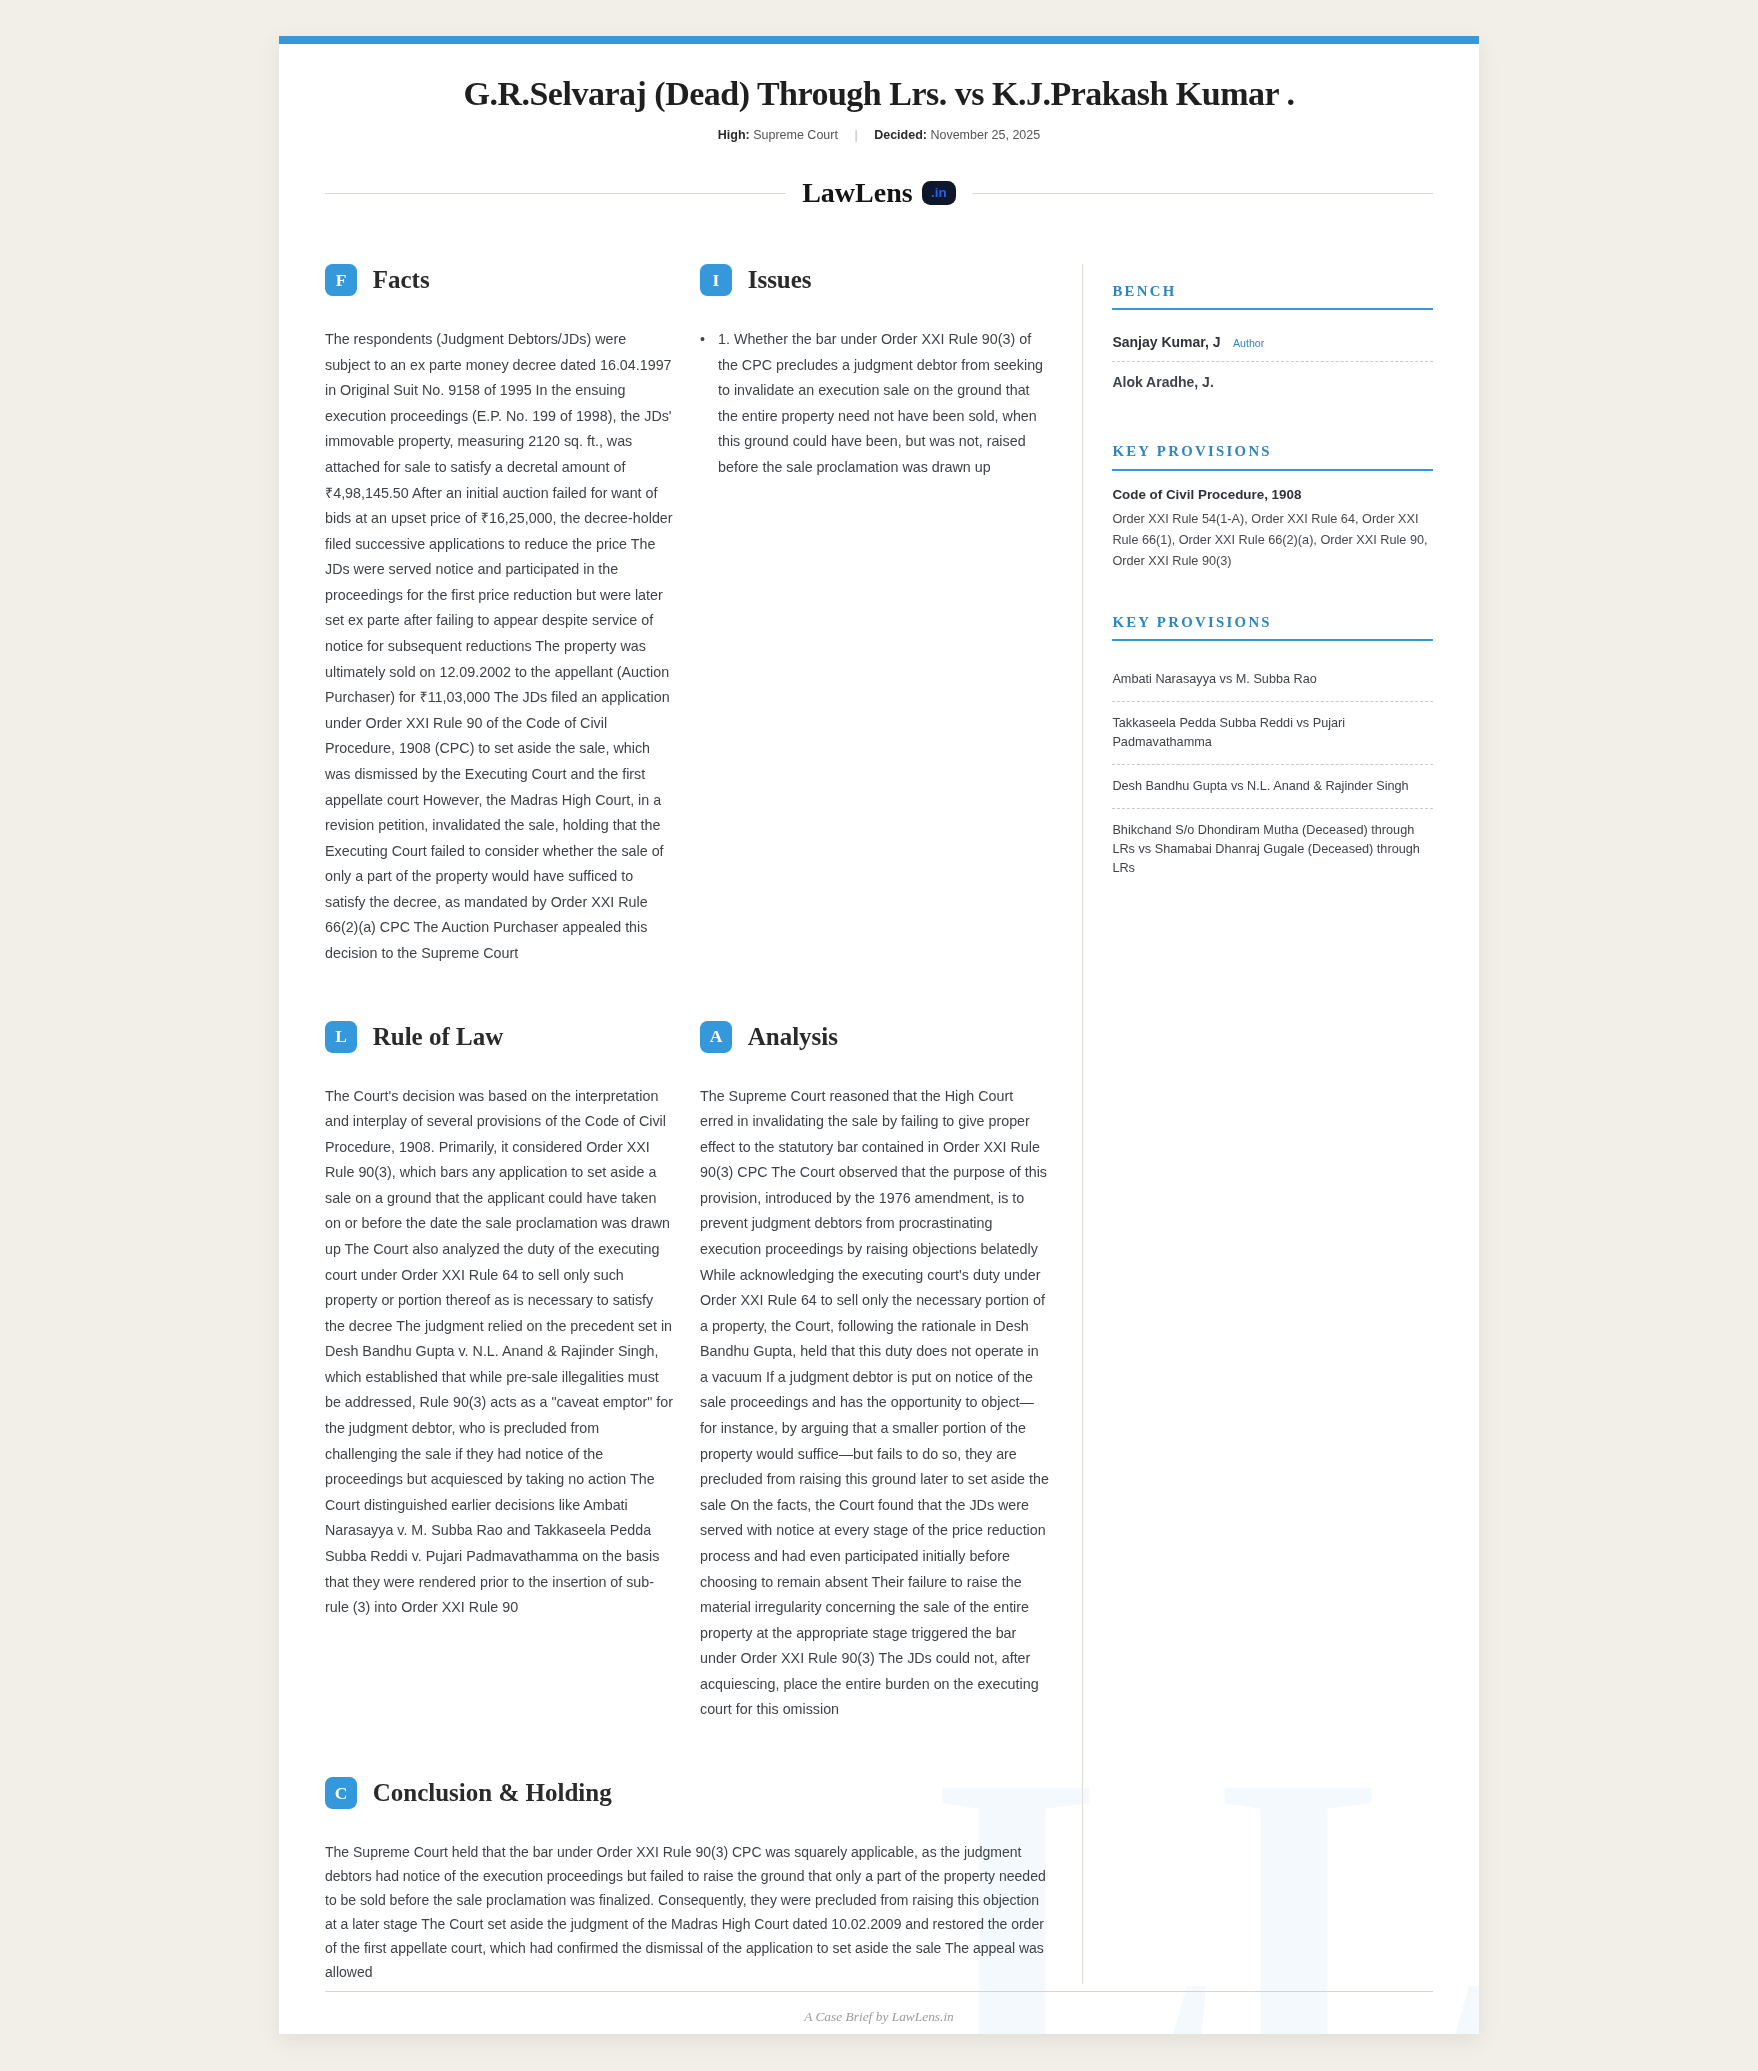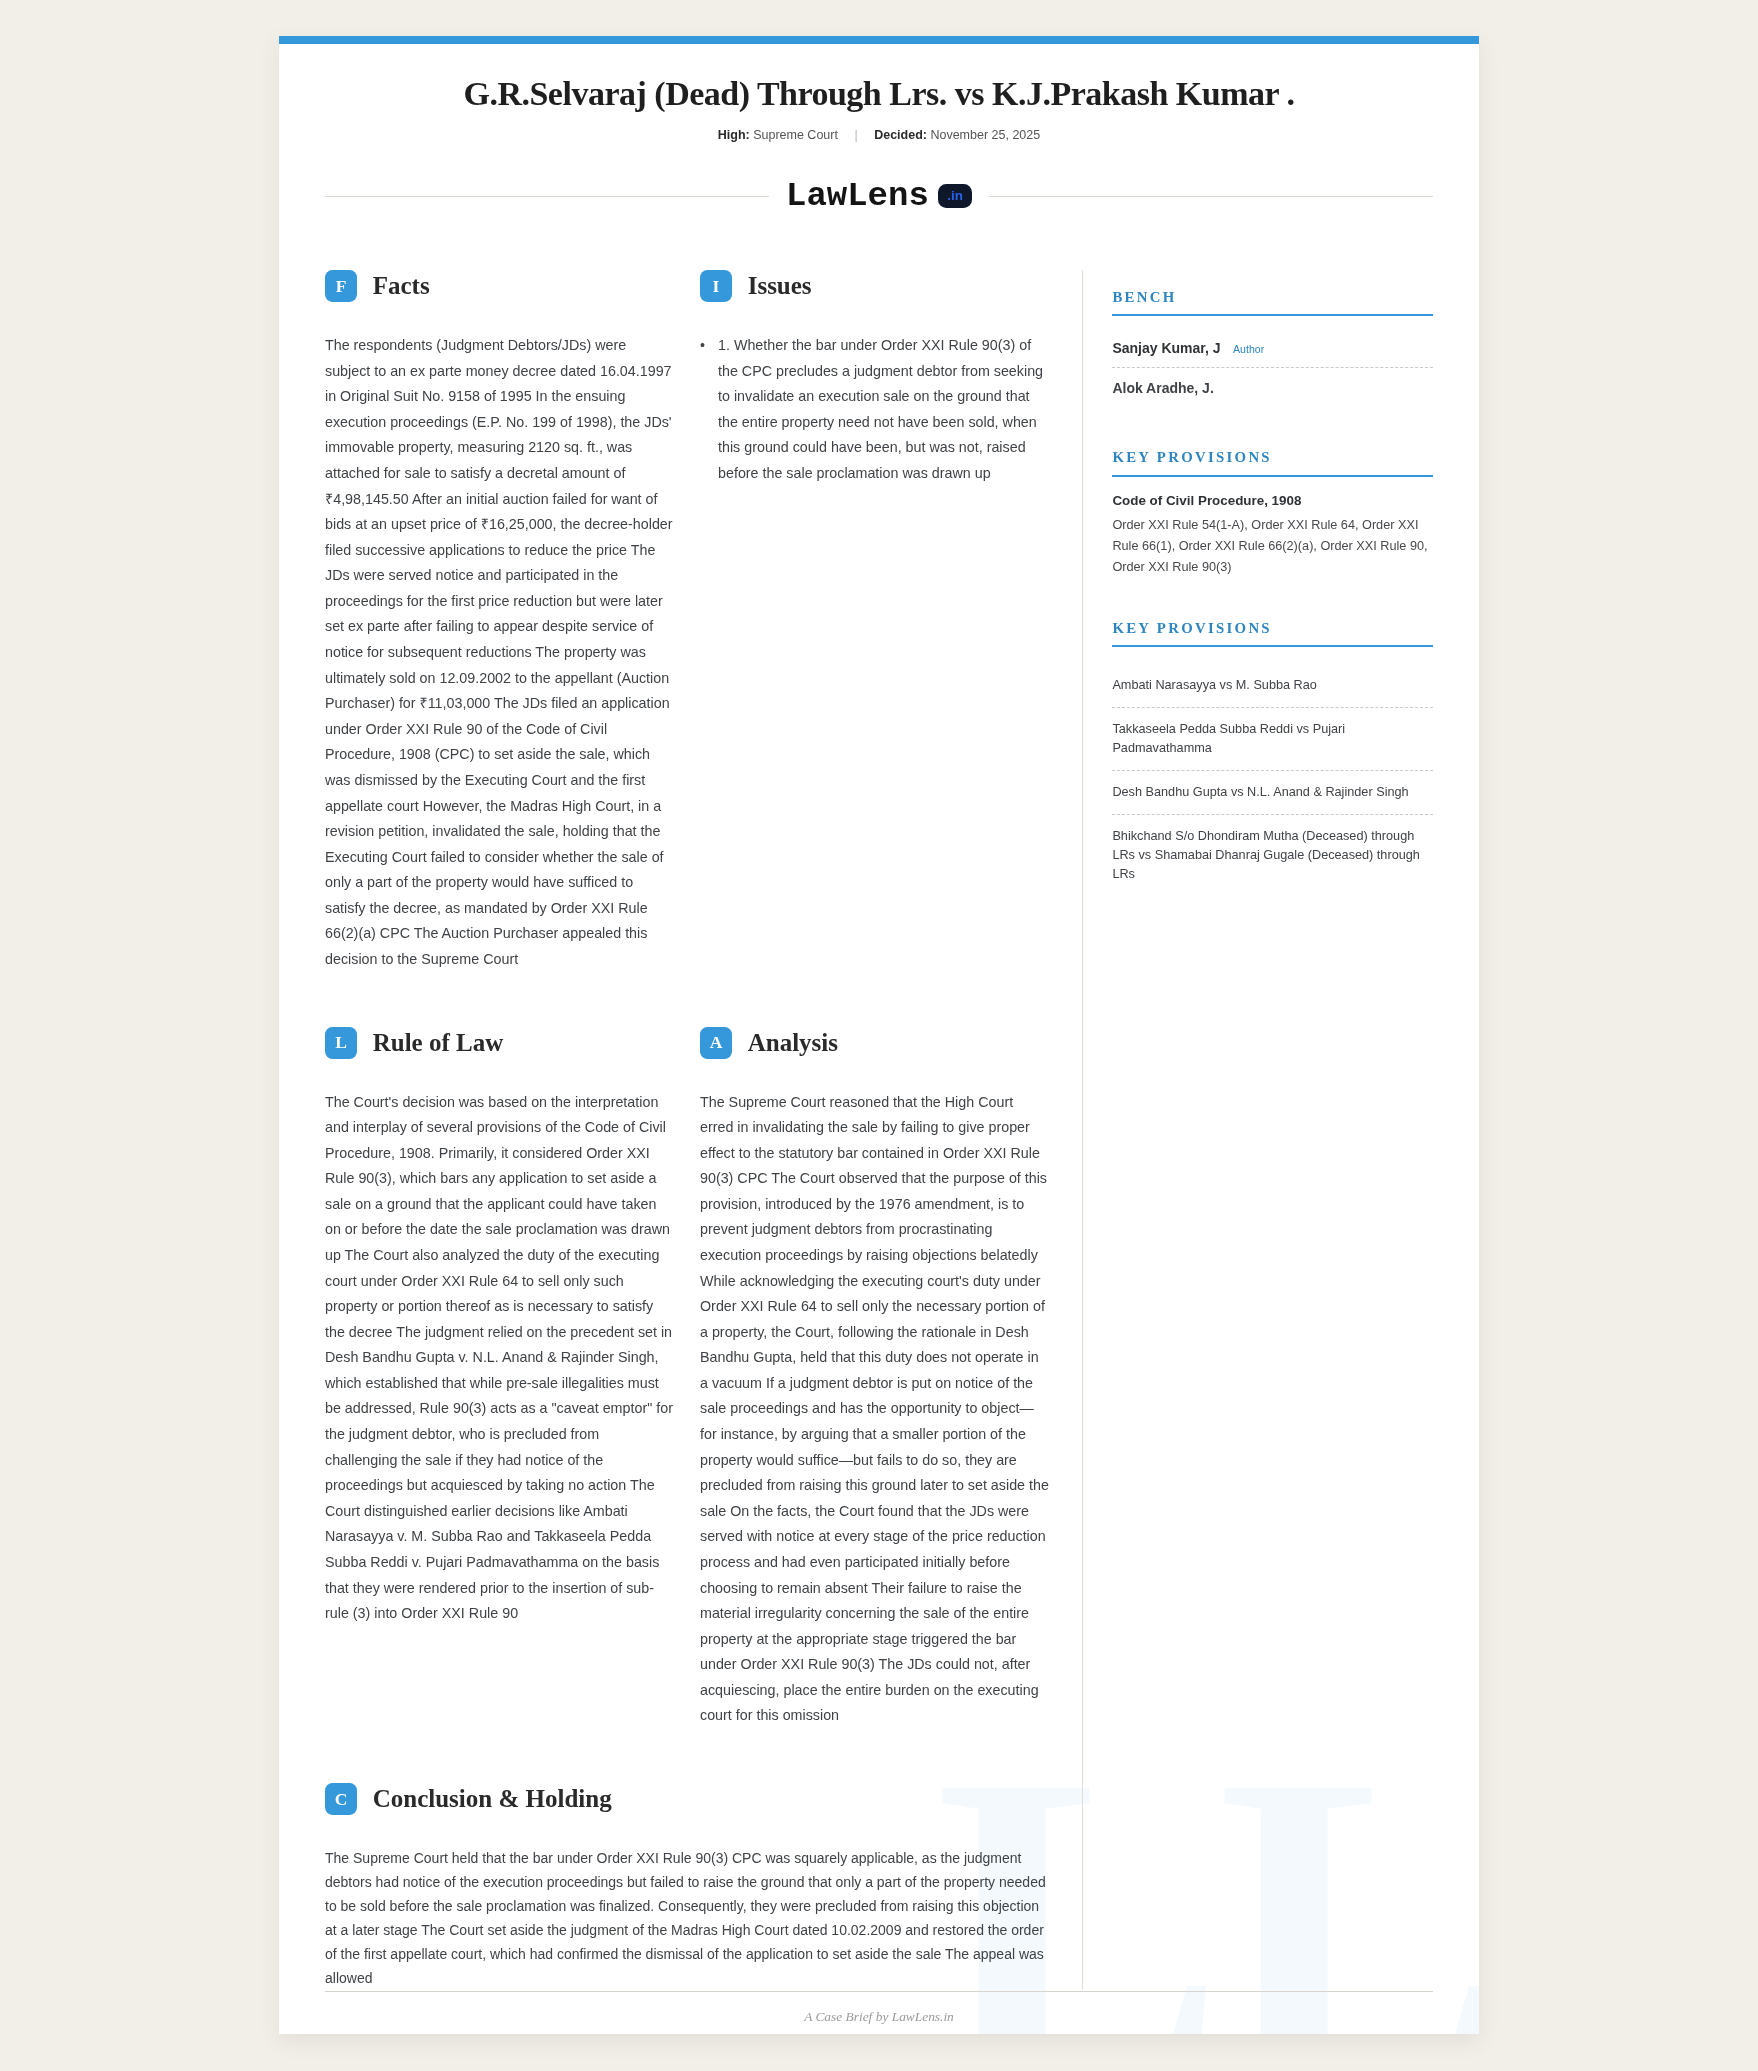--- a/index.html
+++ b/index.html
@@ -34,22 +34,22 @@
   .meta b { color: #2b2b2b; }
   .meta .sep { color: #b9b9b9; padding: 0 13px; }
 
   .logo-row {
     margin: 35px 46px 0 46px;
     display: flex; align-items: center;
   }
   .logo-row .line { flex: 1; height: 0.9px; background: #ddd9d2; }
   .logo-lockup { display: flex; align-items: center; padding: 0 16.6px; }
   .logo-text {
-    font-family: Liberation Mono, monospace;
-    font-weight: bold; font-size: 34px; color: #141414;
+    font-family: Liberation Serif, serif;
+    font-weight: bold; font-size: 28px; color: #141414;
   }
   .logo-badge {
     margin-left: 9.2px;
     background: #0f172a; color: #2563eb;
     font-size: 13.4px; font-weight: bold;
     padding: 3.7px 9.2px 4.6px 9.2px; border-radius: 8.3px;
   }
 
   
   .grid {

